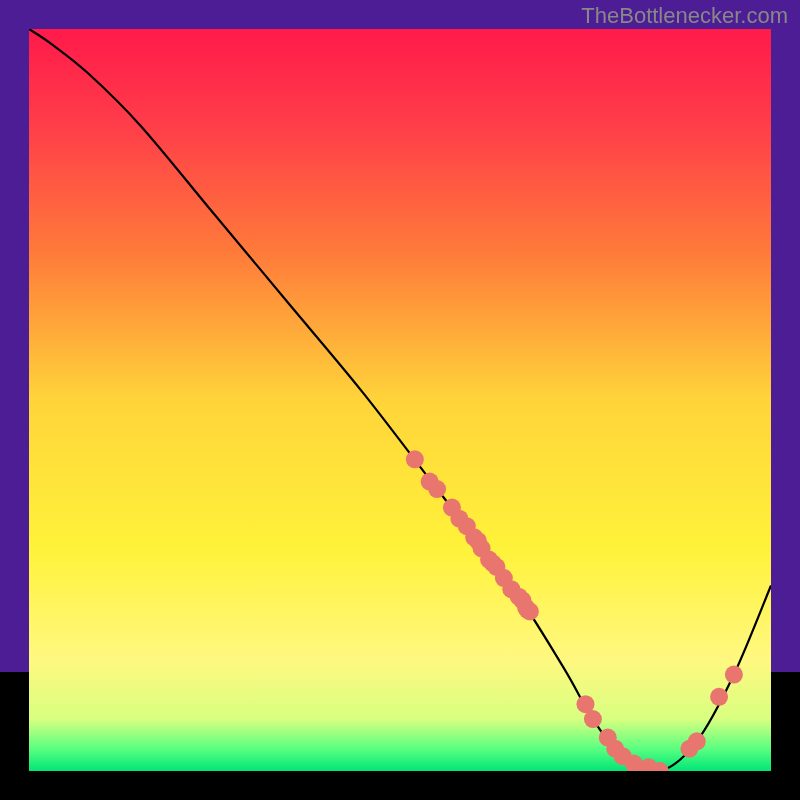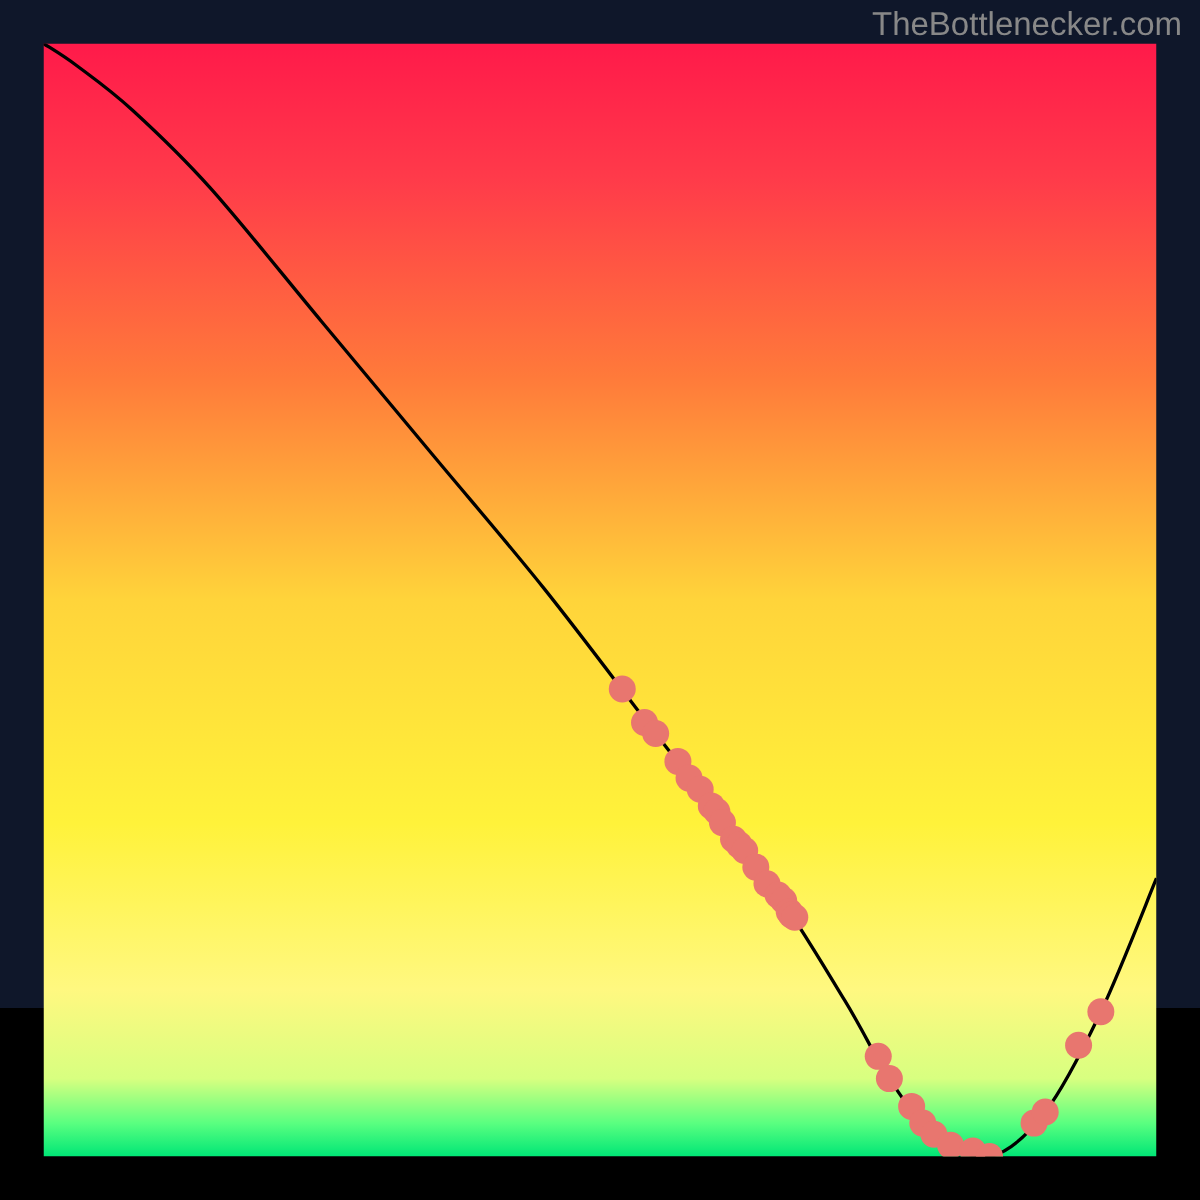--- a/index.html
+++ b/index.html
@@ -8,21 +8,21 @@
     background: #000;
     width: 800px;
     height: 800px;
     overflow: hidden;
     font-family: Arial, sans-serif;
   }
   .container {
     position: relative;
     width: 800px;
     height: 672px;
-    background: #0f172a;
+    background: #4c1d95;
   }
   .watermark {
     position: absolute;
     top: 3px;
     right: 12px;
     color: #888;
     font-size: 22px;
     z-index: 10;
     font-family: Arial, sans-serif;
   }

